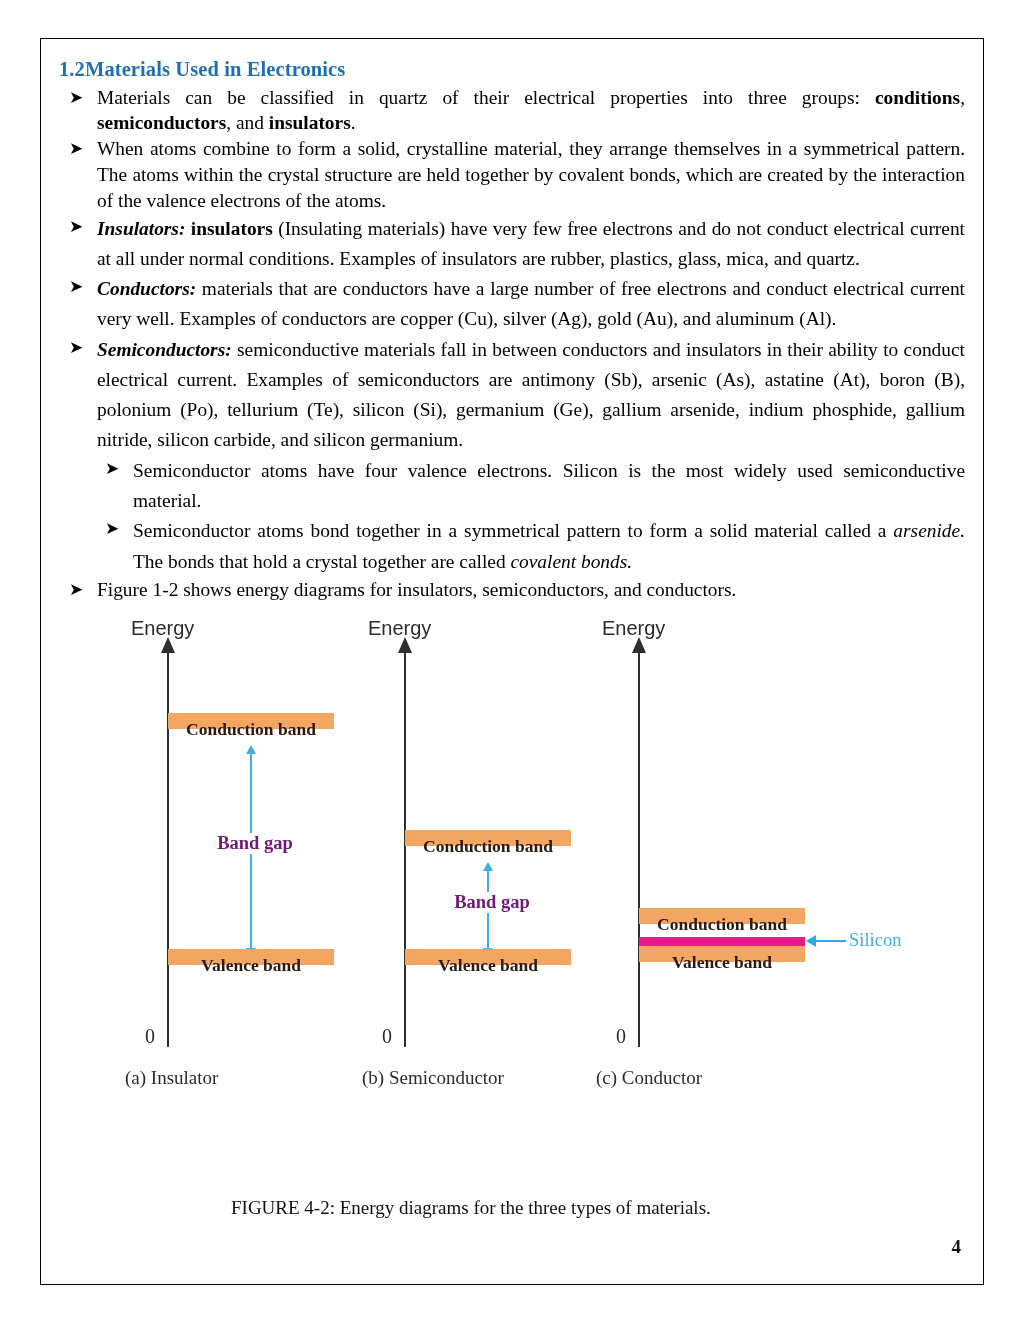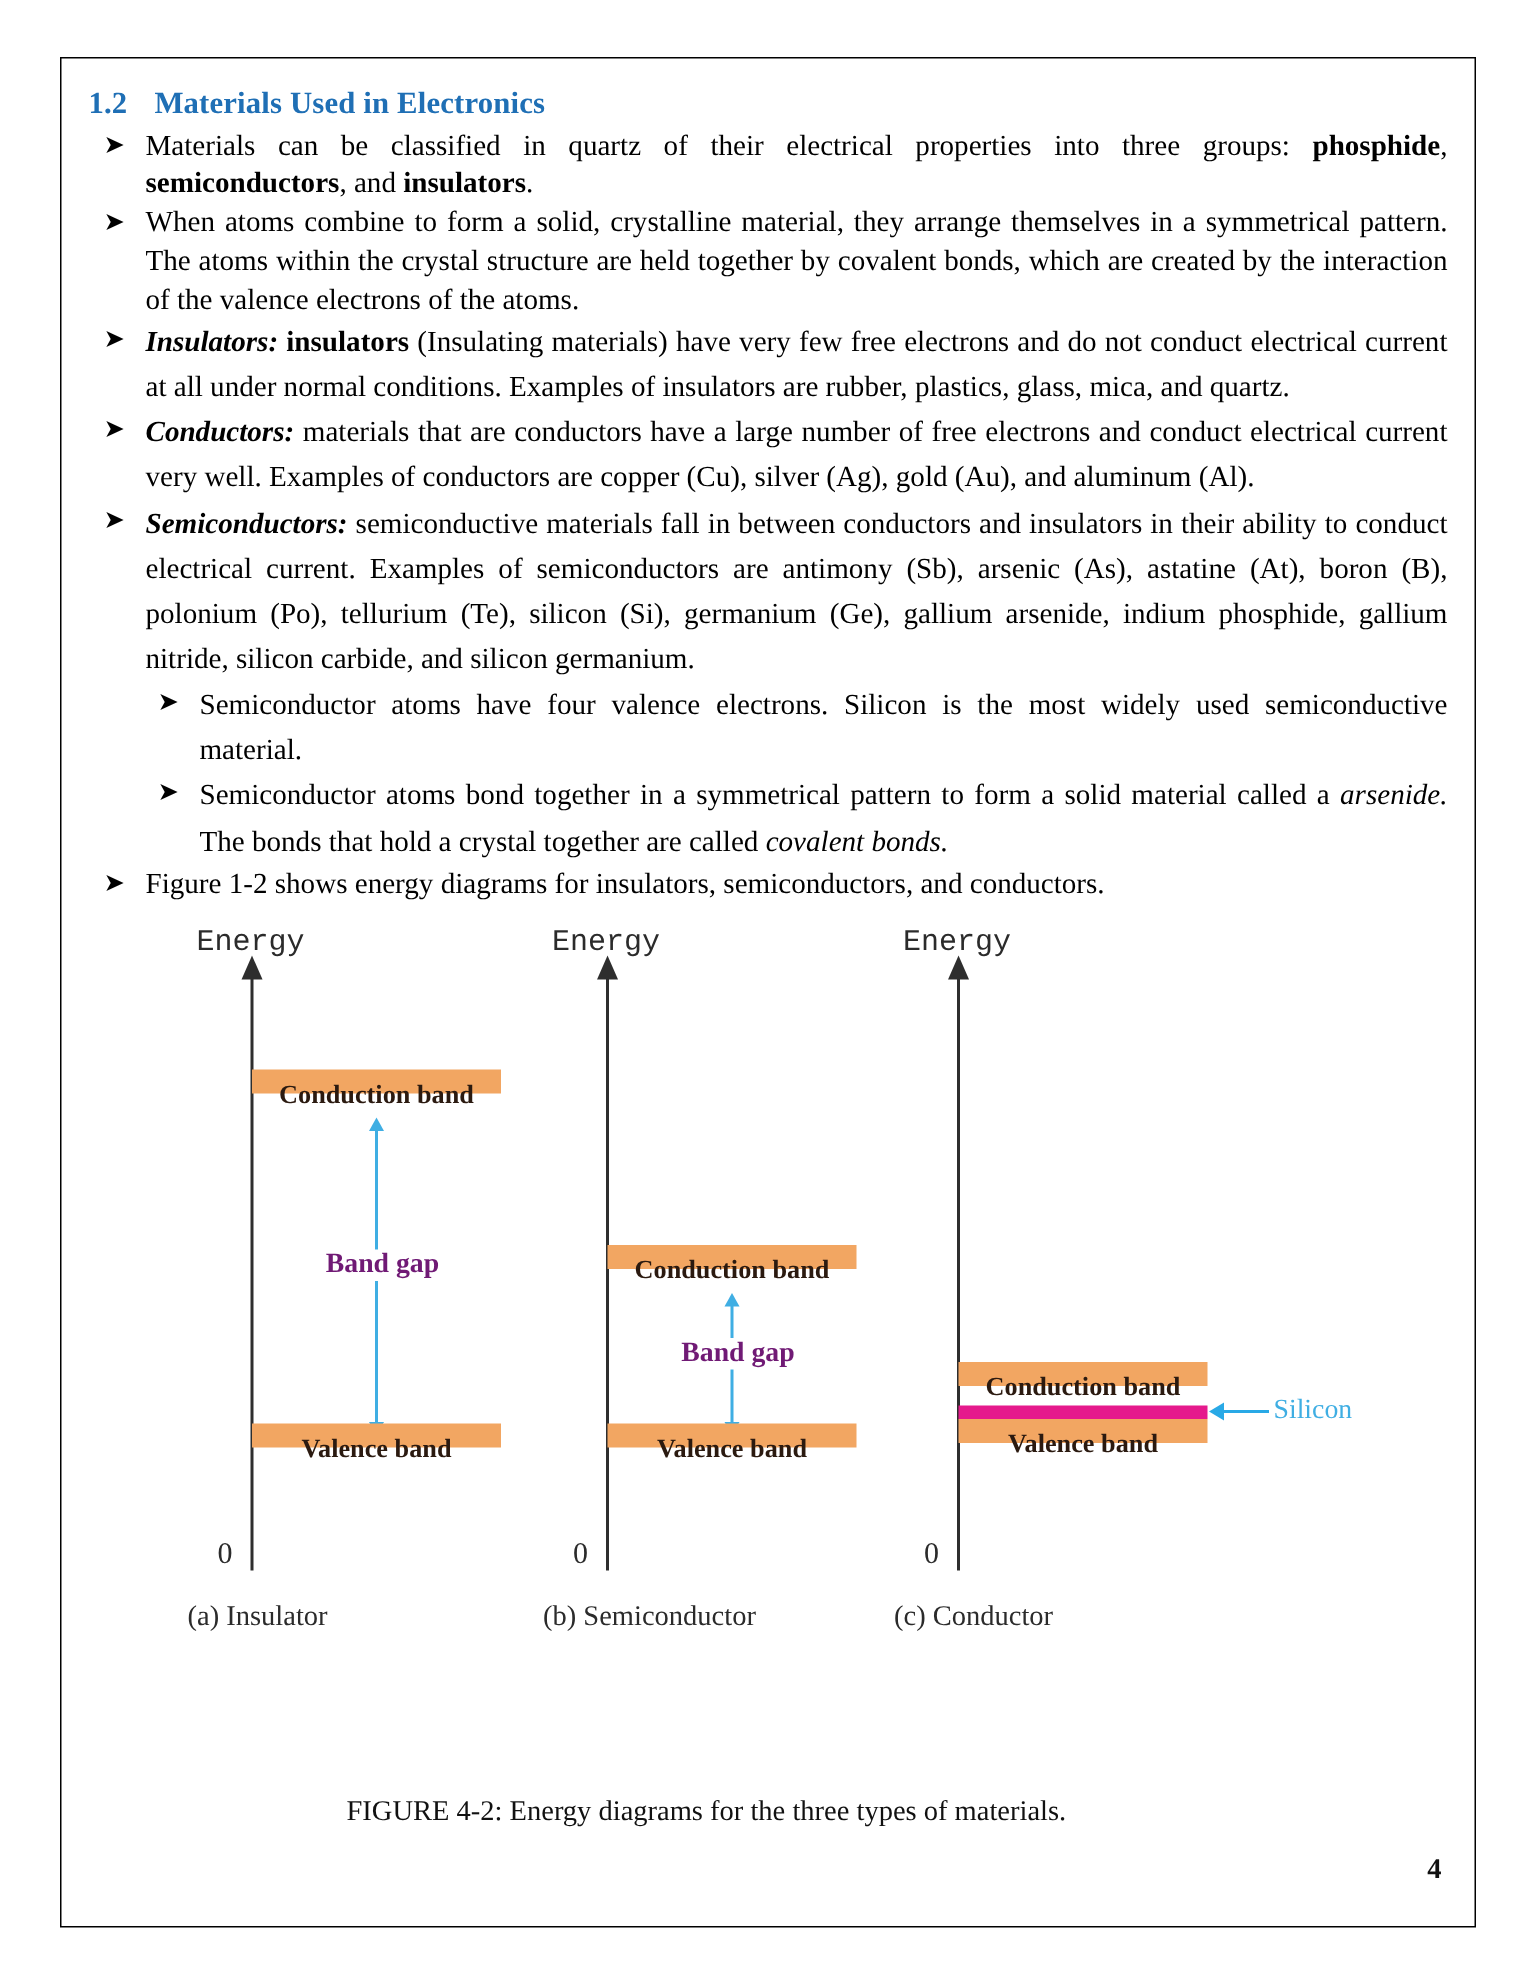--- a/index.html
+++ b/index.html
@@ -38,21 +38,21 @@
 
   
   .section-heading {
     color: #1F6FB5;
     font-weight: bold;
     font-size: 20.5px;
     letter-spacing: 0.1px;
     margin: 0 0 2px 0;
     line-height: 1.25;
   }
-  .section-heading .num { margin-right: 18px; }
+  .section-heading .num { margin-right: 0; }
 
   
   .bullet {
     position: relative;
     padding-left: 38px;
     font-size: 19.4px;
     line-height: 1.33;
     text-align: justify;
     margin: 0 0 0 0;
   }
@@ -90,21 +90,21 @@
   .panel-a { left: 66px; }
   .panel-b { left: 303px; }
   .panel-c { left: 537px; }
 
   .energy-label {
     position: absolute;
     top: 0;
     left: 6px;
     font-size: 20px;
     color: #2b2b2b;
-    font-family: Liberation Mono, monospace;
+    font-family: Liberation Sans, sans-serif;
     white-space: nowrap;
   }
   .axis {
     position: absolute;
     left: 42px;
     top: 30px;
     width: 1.6px;
     height: 400px;
     background: #2e2e2e;
   }
@@ -234,21 +234,21 @@
 <body>
 
 <div class="page-frame">
   <div class="page-inner">
 
     <div class="section-heading">
       <span class="num">1.2</span><span>Materials Used in Electronics</span>
     </div>
 
     <div id="bullet-list">
-        <div class="bullet"><span class="arrow">➤</span><span>Materials can be classified in quartz of their electrical properties into three groups: </span><b>phosphide</b><span>, </span><b>semiconductors</b><span>, and </span><b>insulators</b><span>.</span></div>
+        <div class="bullet"><span class="arrow">➤</span><span>Materials can be classified in quartz of their electrical properties into three groups: </span><b>conditions</b><span>, </span><b>semiconductors</b><span>, and </span><b>insulators</b><span>.</span></div>
         <div class="bullet"><span class="arrow">➤</span><span>When atoms combine to form a solid, crystalline material, they arrange themselves in a symmetrical pattern. The atoms within the crystal structure are held together by covalent bonds, which are created by the interaction of the valence electrons of the atoms.</span></div>
         <div class="bullet loose"><span class="arrow">➤</span><span class="bi">Insulators:</span><span> </span><b>insulators</b><span> (Insulating materials) have very few free electrons and do not conduct electrical current at all under normal conditions. Examples of insulators are rubber, plastics, glass, mica, and quartz.</span></div>
         <div class="bullet loose"><span class="arrow">➤</span><span class="bi">Conductors:</span><span> materials that are conductors have a large number of free electrons and conduct electrical current very well. Examples of conductors are copper (Cu), silver (Ag), gold (Au), and aluminum (Al).</span></div>
         <div class="bullet loose"><span class="arrow">➤</span><span class="bi">Semiconductors:</span><span> semiconductive materials fall in between conductors and insulators in their ability to conduct electrical current. Examples of semiconductors are antimony (Sb), arsenic (As), astatine (At), boron (B), polonium (Po), tellurium (Te), silicon (Si), germanium (Ge), gallium arsenide, indium phosphide, gallium nitride, silicon carbide, and silicon germanium.</span></div>
         <div class="bullet sub"><span class="arrow">➤</span><span>Semiconductor atoms have four valence electrons. Silicon is the most widely used semiconductive material.</span></div>
         <div class="bullet sub"><span class="arrow">➤</span><span>Semiconductor atoms bond together in a symmetrical pattern to form a solid material called a </span><i>arsenide.</i><span> The bonds that hold a crystal together are called </span><i>covalent bonds.</i></div>
         <div class="bullet"><span class="arrow">➤</span><span>Figure 1-2 shows energy diagrams for insulators, semiconductors, and conductors.</span></div>
       </div>
 
     <div class="figure-wrap">

